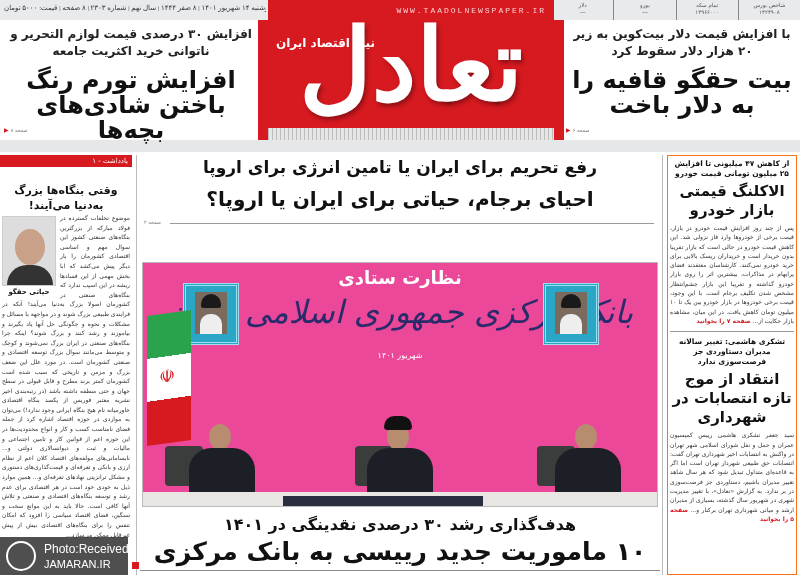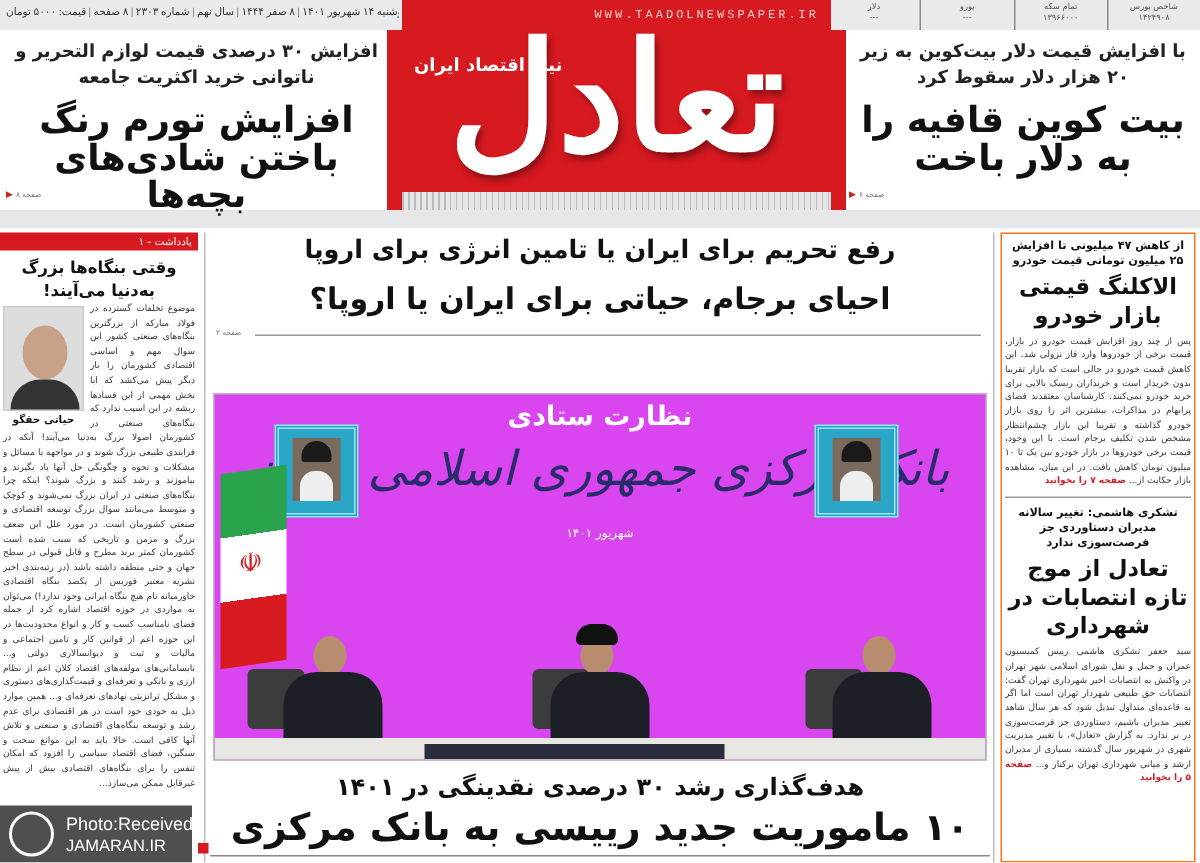--- a/index.html
+++ b/index.html
@@ -23,38 +23,38 @@
   .rtl { direction: rtl; text-align: center; }
 
   .teaser { position: absolute; top: 26px; }
   .teaser .kicker { font-size: 12px; font-weight: bold; line-height: 17px; color: #222; }
   .teaser .head { font-size: 24px; font-weight: bold; line-height: 25px; margin-top: 8px; color: #111; }
   .pageref { position: absolute; top: 126px; font-size: 5px; color: #777; }
   .pageref::before { content: "▶"; color: #d71920; font-size: 6px; margin-right: 2px; }
 
   .col-left { position: absolute; top: 155px; left: 0; width: 132px; height: 420px; }
   .col-left .label { height: 12px; background: #d71920; color: #fff; font-size: 7px; direction: rtl; padding-right: 4px; line-height: 12px; }
-  .col-left .title { font-size: 11px; font-weight: bold; line-height: 15px; margin-top: 4px; }
+  .col-left .title { font-size: 11px; font-weight: bold; line-height: 15px; margin-top: 16px; }
   .col-left .body { font-size: 6px; line-height: 9.6px; color: #333; direction: rtl; text-align: justify; padding: 0 2px; }
   .portrait { float: left; width: 54px; height: 70px; margin: 3px 4px 2px 2px; background: #ddd; border: 1px solid #ccc; position: relative; }
   .portrait .face { position: absolute; left: 12px; top: 12px; width: 30px; height: 36px; border-radius: 50%; background: #c9a088; }
   .portrait .shirt { position: absolute; left: 4px; bottom: 0; width: 46px; height: 20px; border-radius: 20px 20px 0 0; background: #333; }
   .portrait-name { float: left; clear: left; width: 54px; text-align: center; font-size: 7px; font-weight: bold; margin: 0 4px 2px 2px; }
   .watermark { position: absolute; top: 537px; left: 0; width: 128px; height: 38px; background: rgba(40,40,40,.82); color: #fff; font-family: Liberation Sans, sans-serif; }
   .watermark .circle { position: absolute; left: 6px; top: 4px; width: 30px; height: 30px; border: 2px solid #fff; border-radius: 50%; }
   .watermark .t1 { position: absolute; left: 44px; top: 5px; font-size: 12px; }
   .watermark .t2 { position: absolute; left: 44px; top: 21px; font-size: 11px; }
   .vdiv { position: absolute; top: 155px; width: 1px; height: 420px; background: #bbb; }
 
   .col-center { position: absolute; top: 152px; left: 140px; width: 520px; height: 302px; }
   .kicker-main { font-size: 17px; font-weight: bold; margin-top: 3px; line-height: 24px; }
   .headline-main { font-size: 20px; font-weight: bold; line-height: 40px; letter-spacing: -0.5px; }
   .hr { height: 1px; background: #999; margin: 4px 6px 0 30px; position: relative; }
   .pr-small { position: absolute; left: -26px; top: -4px; font-size: 5px; color: #777; }
-  .photo { position: absolute; top: 110px; left: 2px; width: 516px; height: 245px; background: #d946ef; overflow: hidden; border: 1px solid #bbb; }
+  .photo { position: absolute; top: 110px; left: 2px; width: 516px; height: 245px; background: #ec4899; overflow: hidden; border: 1px solid #bbb; }
   .banner-top { position: absolute; top: 4px; left: 0; width: 100%; text-align: center; color: #fff; font-weight: bold; font-size: 18px; letter-spacing: 10px; direction: rtl; }
   .banner-main { position: absolute; top: 30px; left: 0; width: 100%; text-align: center; color: #2a2b6b; font-size: 32px; font-style: italic; font-family: "DejaVu Serif", serif; direction: rtl; }
   .banner-date { position: absolute; top: 88px; left: 0; width: 100%; text-align: center; color: #fff; font-size: 8px; direction: rtl; }
   .frame { position: absolute; top: 20px; width: 56px; height: 62px; border: 3px double #9fdff0; background: #2aa6c6; }
   .frame .pic { position: absolute; left: 9px; top: 6px; width: 32px; height: 42px; background: #7a6b5e; }
   .frame .pic::before { content: ""; position: absolute; left: 6px; top: 2px; width: 20px; height: 14px; border-radius: 10px 10px 2px 2px; background: #1a1a1a; }
   .frame .pic::after { content: ""; position: absolute; left: 5px; top: 22px; width: 22px; height: 20px; background: #eee; border-radius: 10px 10px 0 0; }
   .flag { position: absolute; top: 50px; left: 4px; width: 44px; height: 130px; background: linear-gradient(180deg,#2ba24c 0 33%,#fff 33% 66%,#d71920 66%); transform: skewY(-8deg); }
   .flag::after { content: "☫"; position: absolute; top: 52px; left: 12px; color: #d71920; font-size: 18px; }
   .person { position: absolute; bottom: 12px; width: 84px; height: 70px; }
@@ -113,21 +113,21 @@
 <div class="redbar" style="left:554px"></div>
 
 <div class="teaser rtl" style="left:6px;width:250px">
   <div class="kicker">افزایش ۳۰ درصدی قیمت لوازم التحریر و ناتوانی خرید اکثریت جامعه</div>
   <div class="head">افزایش تورم رنگ باختن شادی‌های بچه‌ها</div>
 </div>
 <div class="pageref" style="left:4px">صفحه ۸</div>
 
 <div class="teaser rtl" style="left:568px;width:228px">
   <div class="kicker">با افزایش قیمت دلار بیت‌کوین به زیر ۲۰ هزار دلار سقوط کرد</div>
-  <div class="head">بیت کوین قافیه را به دلار باخت</div>
+  <div class="head">بیت حقگو قافیه را به دلار باخت</div>
 </div>
 <div class="pageref" style="left:566px">صفحه ۶</div>
 
 <div class="col-left">
   <div class="label">یادداشت - ۱</div>
   <div class="title rtl">وقتی بنگاه‌ها بزرگ به‌دنیا می‌آیند!</div>
   <div class="portrait">
       <div class="face"></div>
       <div class="shirt"></div>
     </div>
@@ -185,15 +185,15 @@
 <div class="bottom-rule"></div>
 <div class="bottom-marker" style="left:132px"></div>
 <div class="vdiv" style="left:662px"></div>
 
 <div class="col-right rtl">
   <div class="k">از کاهش ۴۷ میلیونی تا افزایش ۲۵ میلیون تومانی قیمت خودرو</div>
   <div class="h">الاکلنگ قیمتی بازار خودرو</div>
   <div class="b"><span>پس از چند روز افزایش قیمت خودرو در بازار، قیمت برخی از خودروها وارد فاز نزولی شد. این کاهش قیمت خودرو در حالی است که بازار تقریبا بدون خریدار است و خریداران ریسک بالایی برای خرید خودرو نمی‌کنند. کارشناسان معتقدند فضای پرابهام در مذاکرات، بیشترین اثر را روی بازار خودرو گذاشته و تقریبا این بازار چشم‌انتظار مشخص شدن تکلیف برجام است. با این وجود، قیمت برخی خودروها در بازار خودرو بین یک تا ۱۰ میلیون تومان کاهش یافت. در این میان، مشاهده بازار حکایت از...</span> <span class="more">صفحه ۷ را بخوانید</span></div>
   <div class="sep"></div>
   <div class="k">تشکری هاشمی: تغییر سالانه مدیران دستاوردی جز فرصت‌سوزی ندارد</div>
-  <div class="h">تعادل از موج تازه انتصابات در شهرداری</div>
+  <div class="h">انتقاد از موج تازه انتصابات در شهرداری</div>
   <div class="b"><span>سید جعفر تشکری هاشمی رییس کمیسیون عمران و حمل و نقل شورای اسلامی شهر تهران در واکنش به انتصابات اخیر شهرداری تهران گفت: انتصابات حق طبیعی شهردار تهران است اما اگر به قاعده‌ای متداول تبدیل شود که هر سال شاهد تغییر مدیران باشیم، دستاوردی جز فرصت‌سوزی در بر ندارد. به گزارش «تعادل»، با تغییر مدیریت شهری در شهریور سال گذشته، بسیاری از مدیران ارشد و میانی شهرداری تهران برکنار و...</span> <span class="more">صفحه ۵ را بخوانید</span></div>
 </div>
 
 </body></html>

